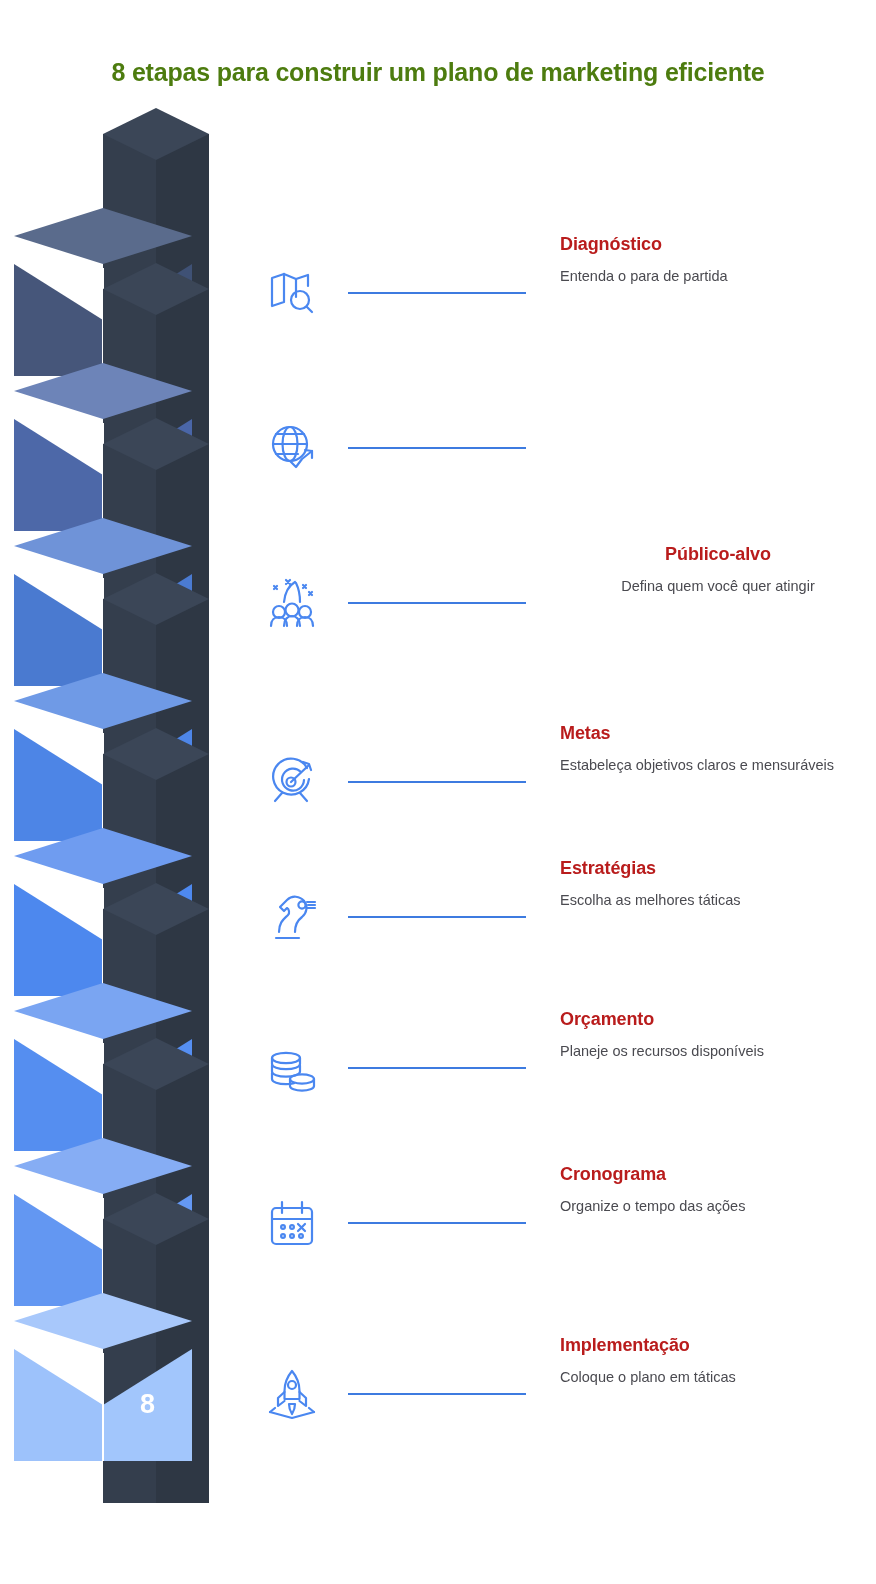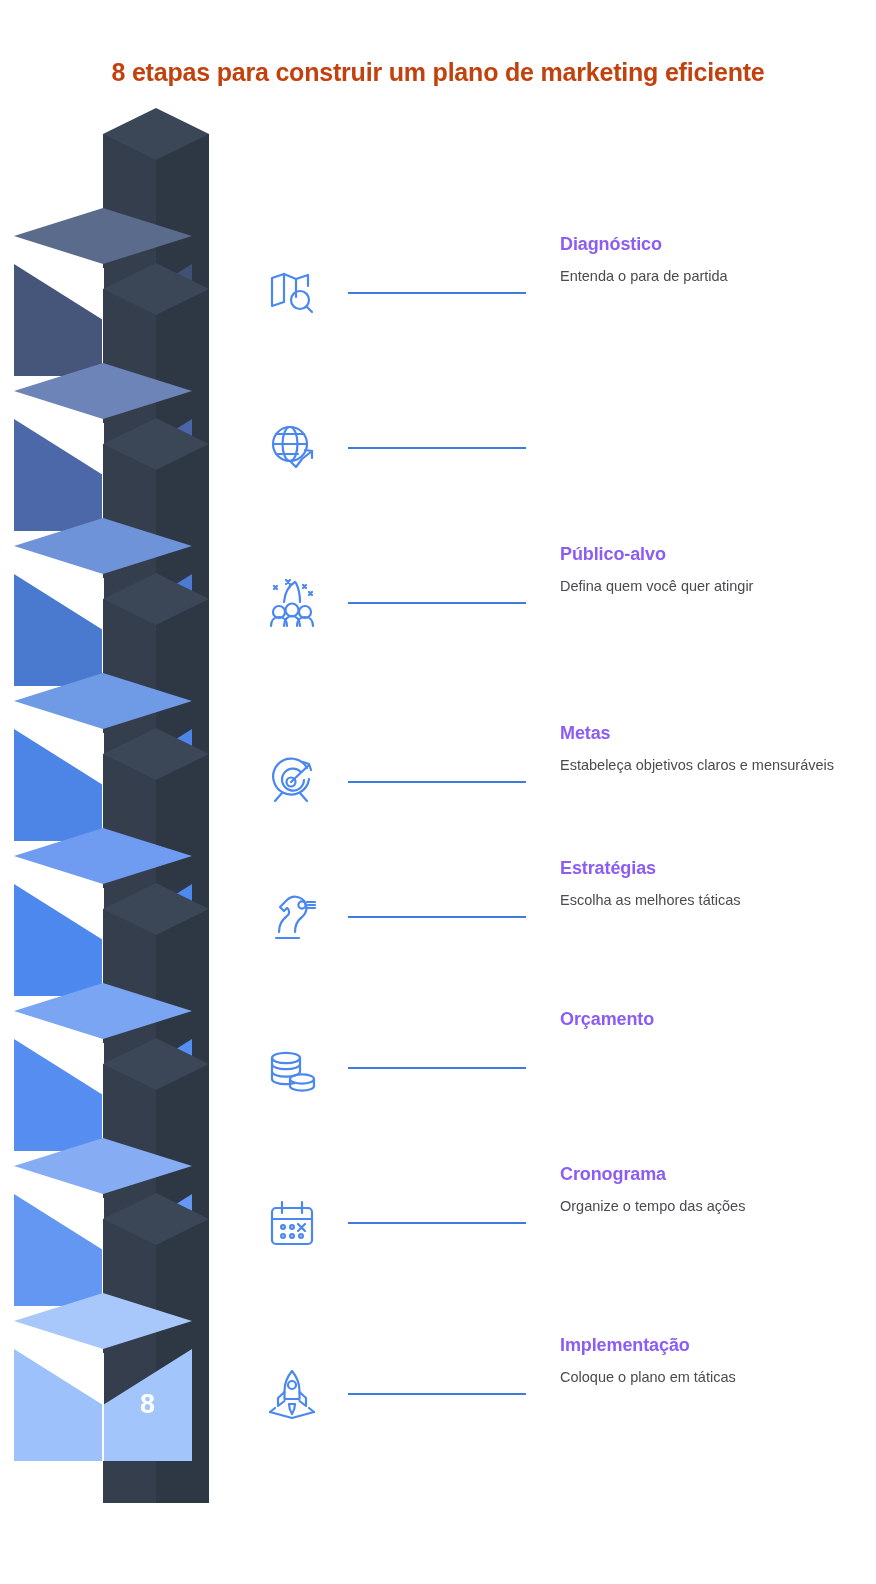--- a/index.html
+++ b/index.html
@@ -22,21 +22,21 @@
   
   .title {
     position: absolute;
     top: 56px;
     left: 88px;
     width: 700px;
     text-align: center;
     font-size: 25px;
     font-weight: bold;
     line-height: 1.32;
-    color: #c2410c;
+    color: #4d7c0f;
     letter-spacing: -0.2px;
   }
 
   
   .column {
     position: absolute;
     left: 0px;
     top: 0px;
     width: 300px;
     height: 1584px;
@@ -152,21 +152,21 @@
 
   .row-text {
     position: absolute;
     left: 298px;
     top: 0;
     width: 316px;
   }
   .row-title {
     font-size: 18px;
     font-weight: bold;
-    color: #8b5cf6;
+    color: #b91c1c;
     line-height: 1.36;
     letter-spacing: -0.1px;
   }
   .row-sub {
     margin-top: 10px;
     font-size: 14.5px;
     color: #4a4a50;
     line-height: 1.38;
   }
 </style>
@@ -316,21 +316,21 @@
       <ellipse cx="28" cy="27" rx="7.5" ry="17"></ellipse>
       <path d="M11 27 L45 27"></path>
       <path d="M14 17 L42 17"></path>
       <path d="M14 37 L36 37"></path>
       <path d="M28 44 L34 50 L40 42 L50 34"></path>
       <path d="M43 33 L50 34 L50 41"></path>
     </svg>
         </div>
         <div class="row-line" style="background:#3d7be0"></div>
       </div>
-      <div class="row" style="top: 542px;">
+      <div class="row" style="top: 542px; text-align: center;">
         <div class="row-icon">
           <svg viewBox="0 0 60 60" fill="none" stroke="#4a87f0" stroke-width="2.2" stroke-linecap="round" stroke-linejoin="round">
       <circle cx="17" cy="40" r="6"></circle>
       <circle cx="30" cy="38" r="6.5"></circle>
       <circle cx="43" cy="40" r="6"></circle>
       <path d="M9 54 C9 48 12.5 45 17 45 C21.5 45 25 48 25 54"></path>
       <path d="M22 54 C22 47.5 25.7 44 30 44 C34.3 44 38 47.5 38 54"></path>
       <path d="M35 54 C35 48 38.5 45 43 45 C47.5 45 51 48 51 54"></path>
       <path d="M22 30 C23 20 28 13 33 10"></path>
       <path d="M38 30 C38 21 36 15 34 11"></path>
@@ -389,20 +389,21 @@
       <path d="M10 21 L10 27 C10 30 16.3 32.2 24 32.2 C31.7 32.2 38 30 38 27 L38 21"></path>
       <path d="M10 28.5 L10 34.5 C10 37.5 16.3 39.7 24 39.7 C31.7 39.7 38 37.5 38 34.5 L38 28.5"></path>
       <path d="M10 36 L10 42 C10 45 16.3 47.2 24 47.2 C27 47.2 29.8 46.9 32 46.3"></path>
       <ellipse cx="40" cy="42" rx="12" ry="4.6"></ellipse>
       <path d="M28 42 L28 49 C28 51.6 33.4 53.6 40 53.6 C46.6 53.6 52 51.6 52 49 L52 42"></path>
     </svg>
         </div>
         <div class="row-line" style="background:#3d7be0"></div>
         <div class="row-text">
           <div class="row-title">Orçamento</div>
+          <div class="row-sub">Planeje os recursos disponíveis</div>
         </div>
       </div>
       <div class="row" style="top: 1162px;">
         <div class="row-icon">
           <svg viewBox="0 0 60 60" fill="none" stroke="#4a87f0" stroke-width="2.2" stroke-linecap="round" stroke-linejoin="round">
       <rect x="10" y="16" width="40" height="36" rx="4"></rect>
       <path d="M10 27 L50 27"></path>
       <path d="M20 10 L20 21"></path>
       <path d="M40 10 L40 21"></path>
       <circle cx="21" cy="35" r="1.9"></circle>

